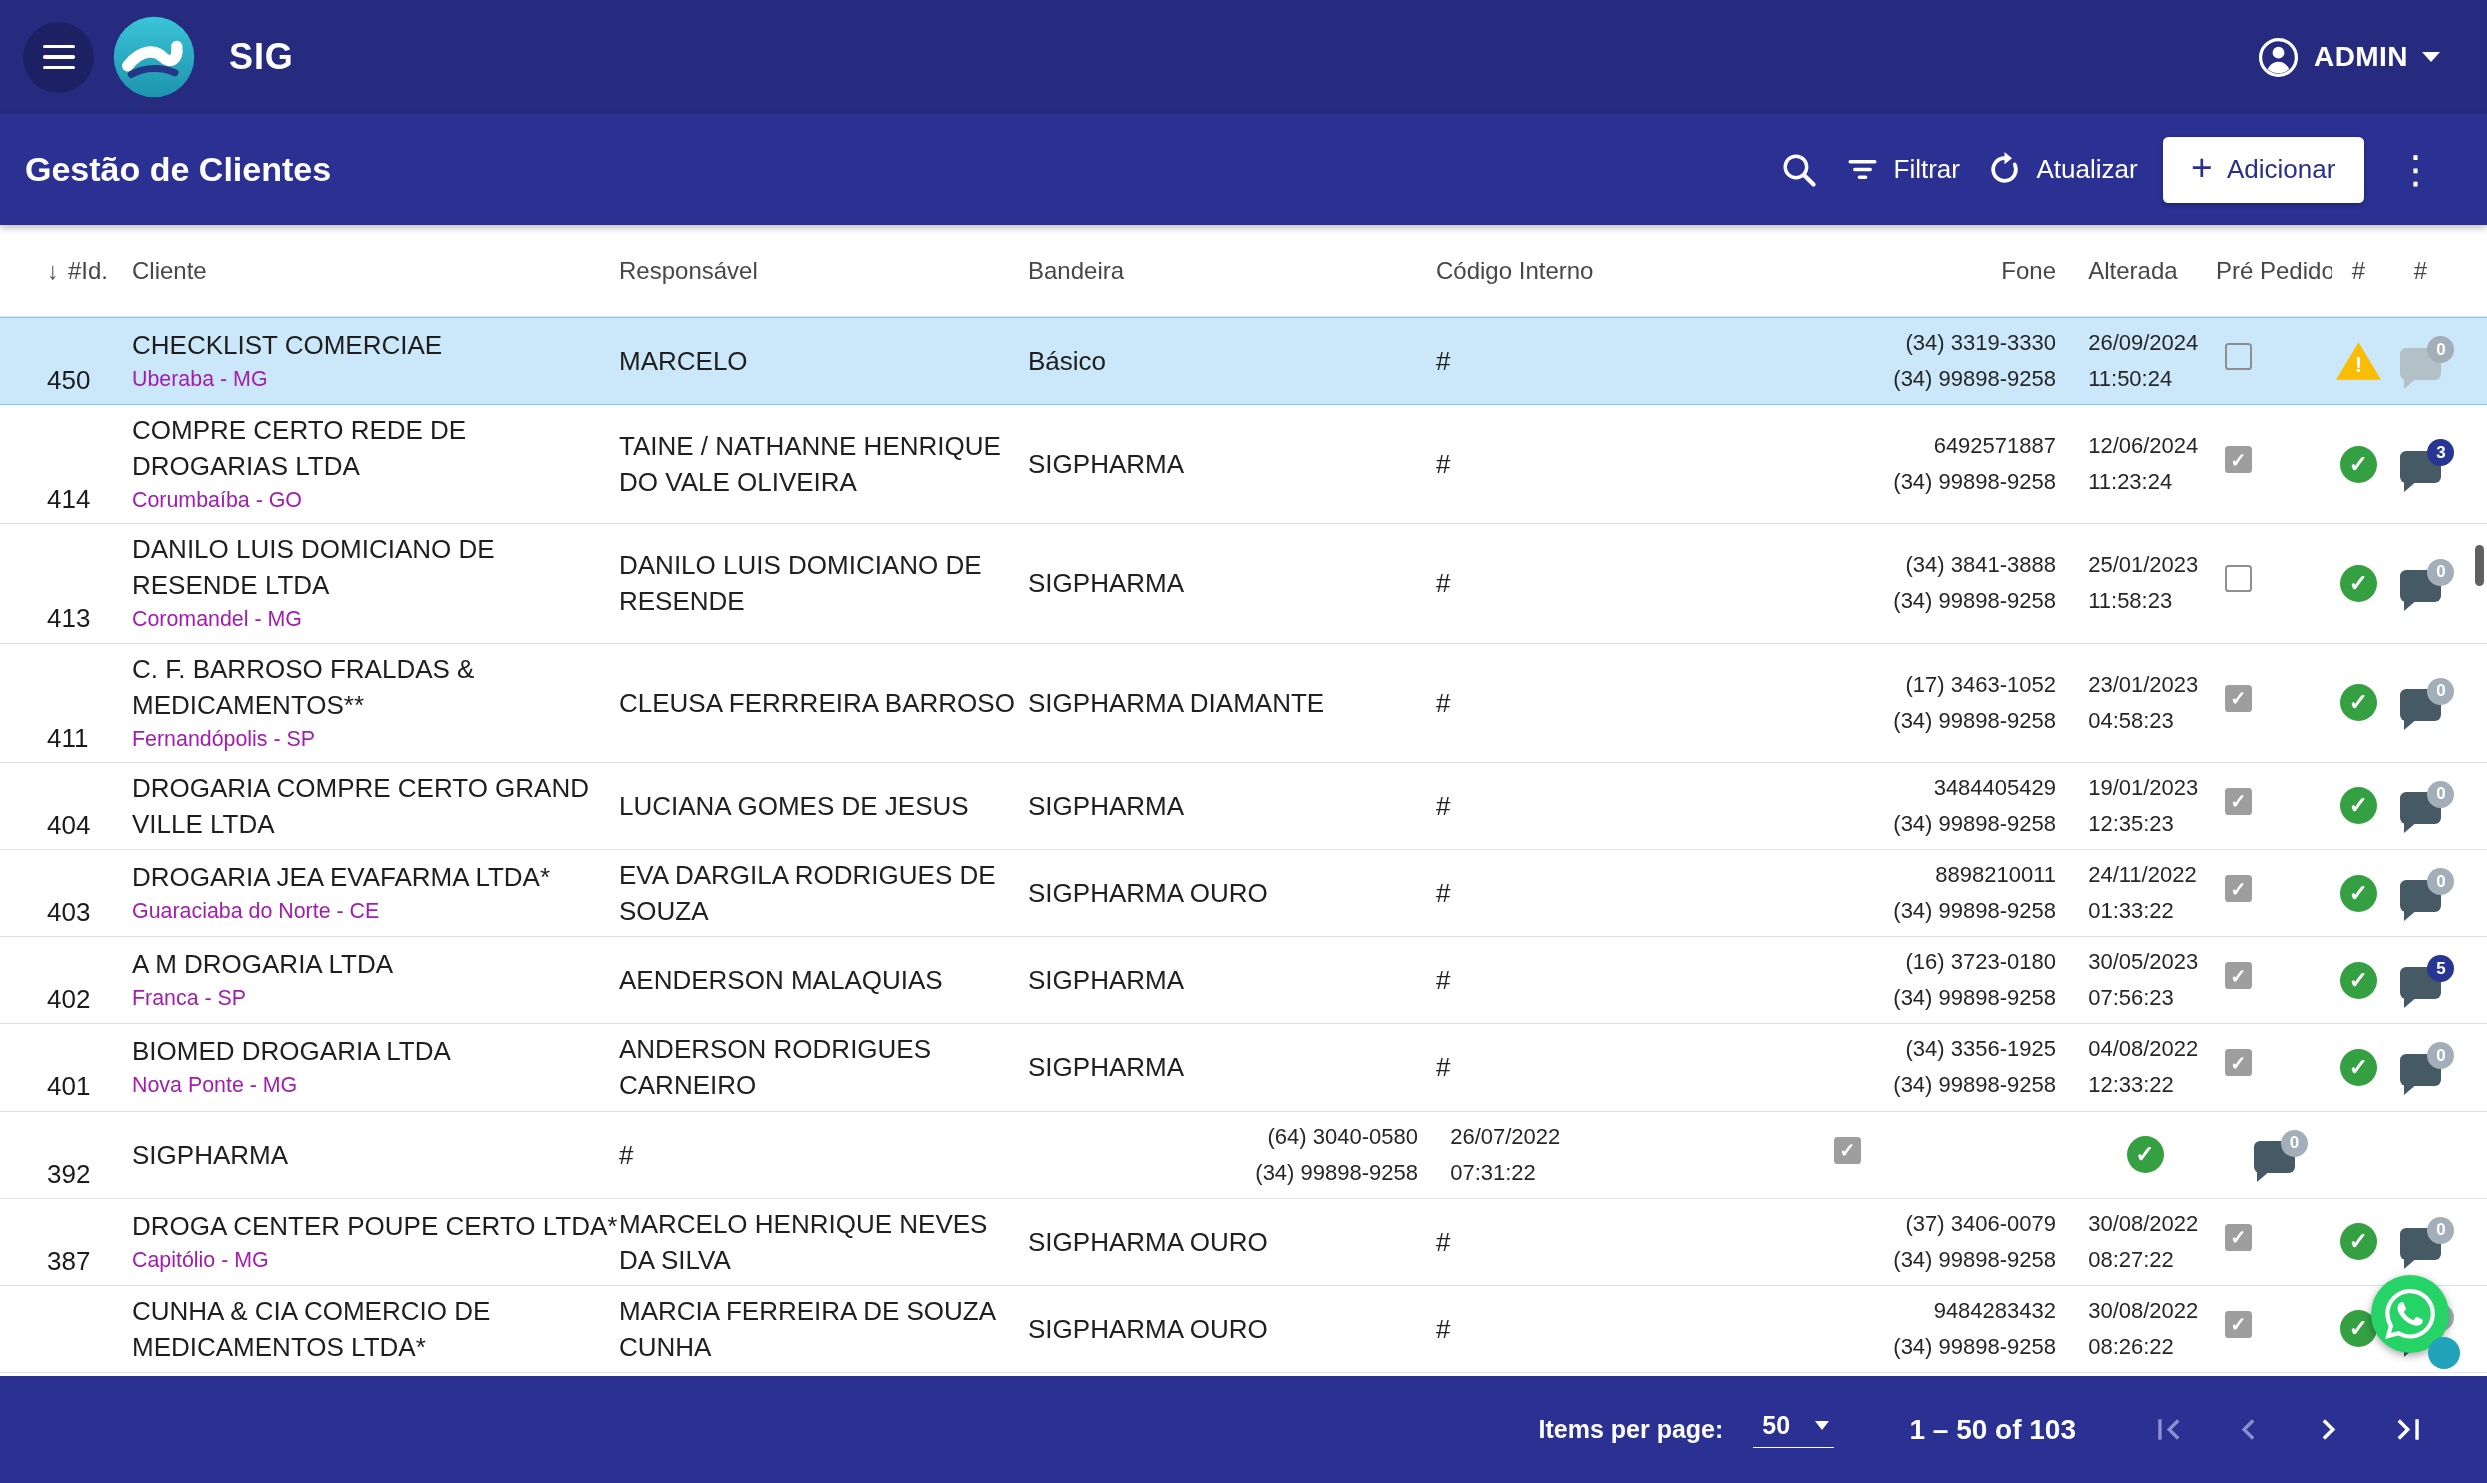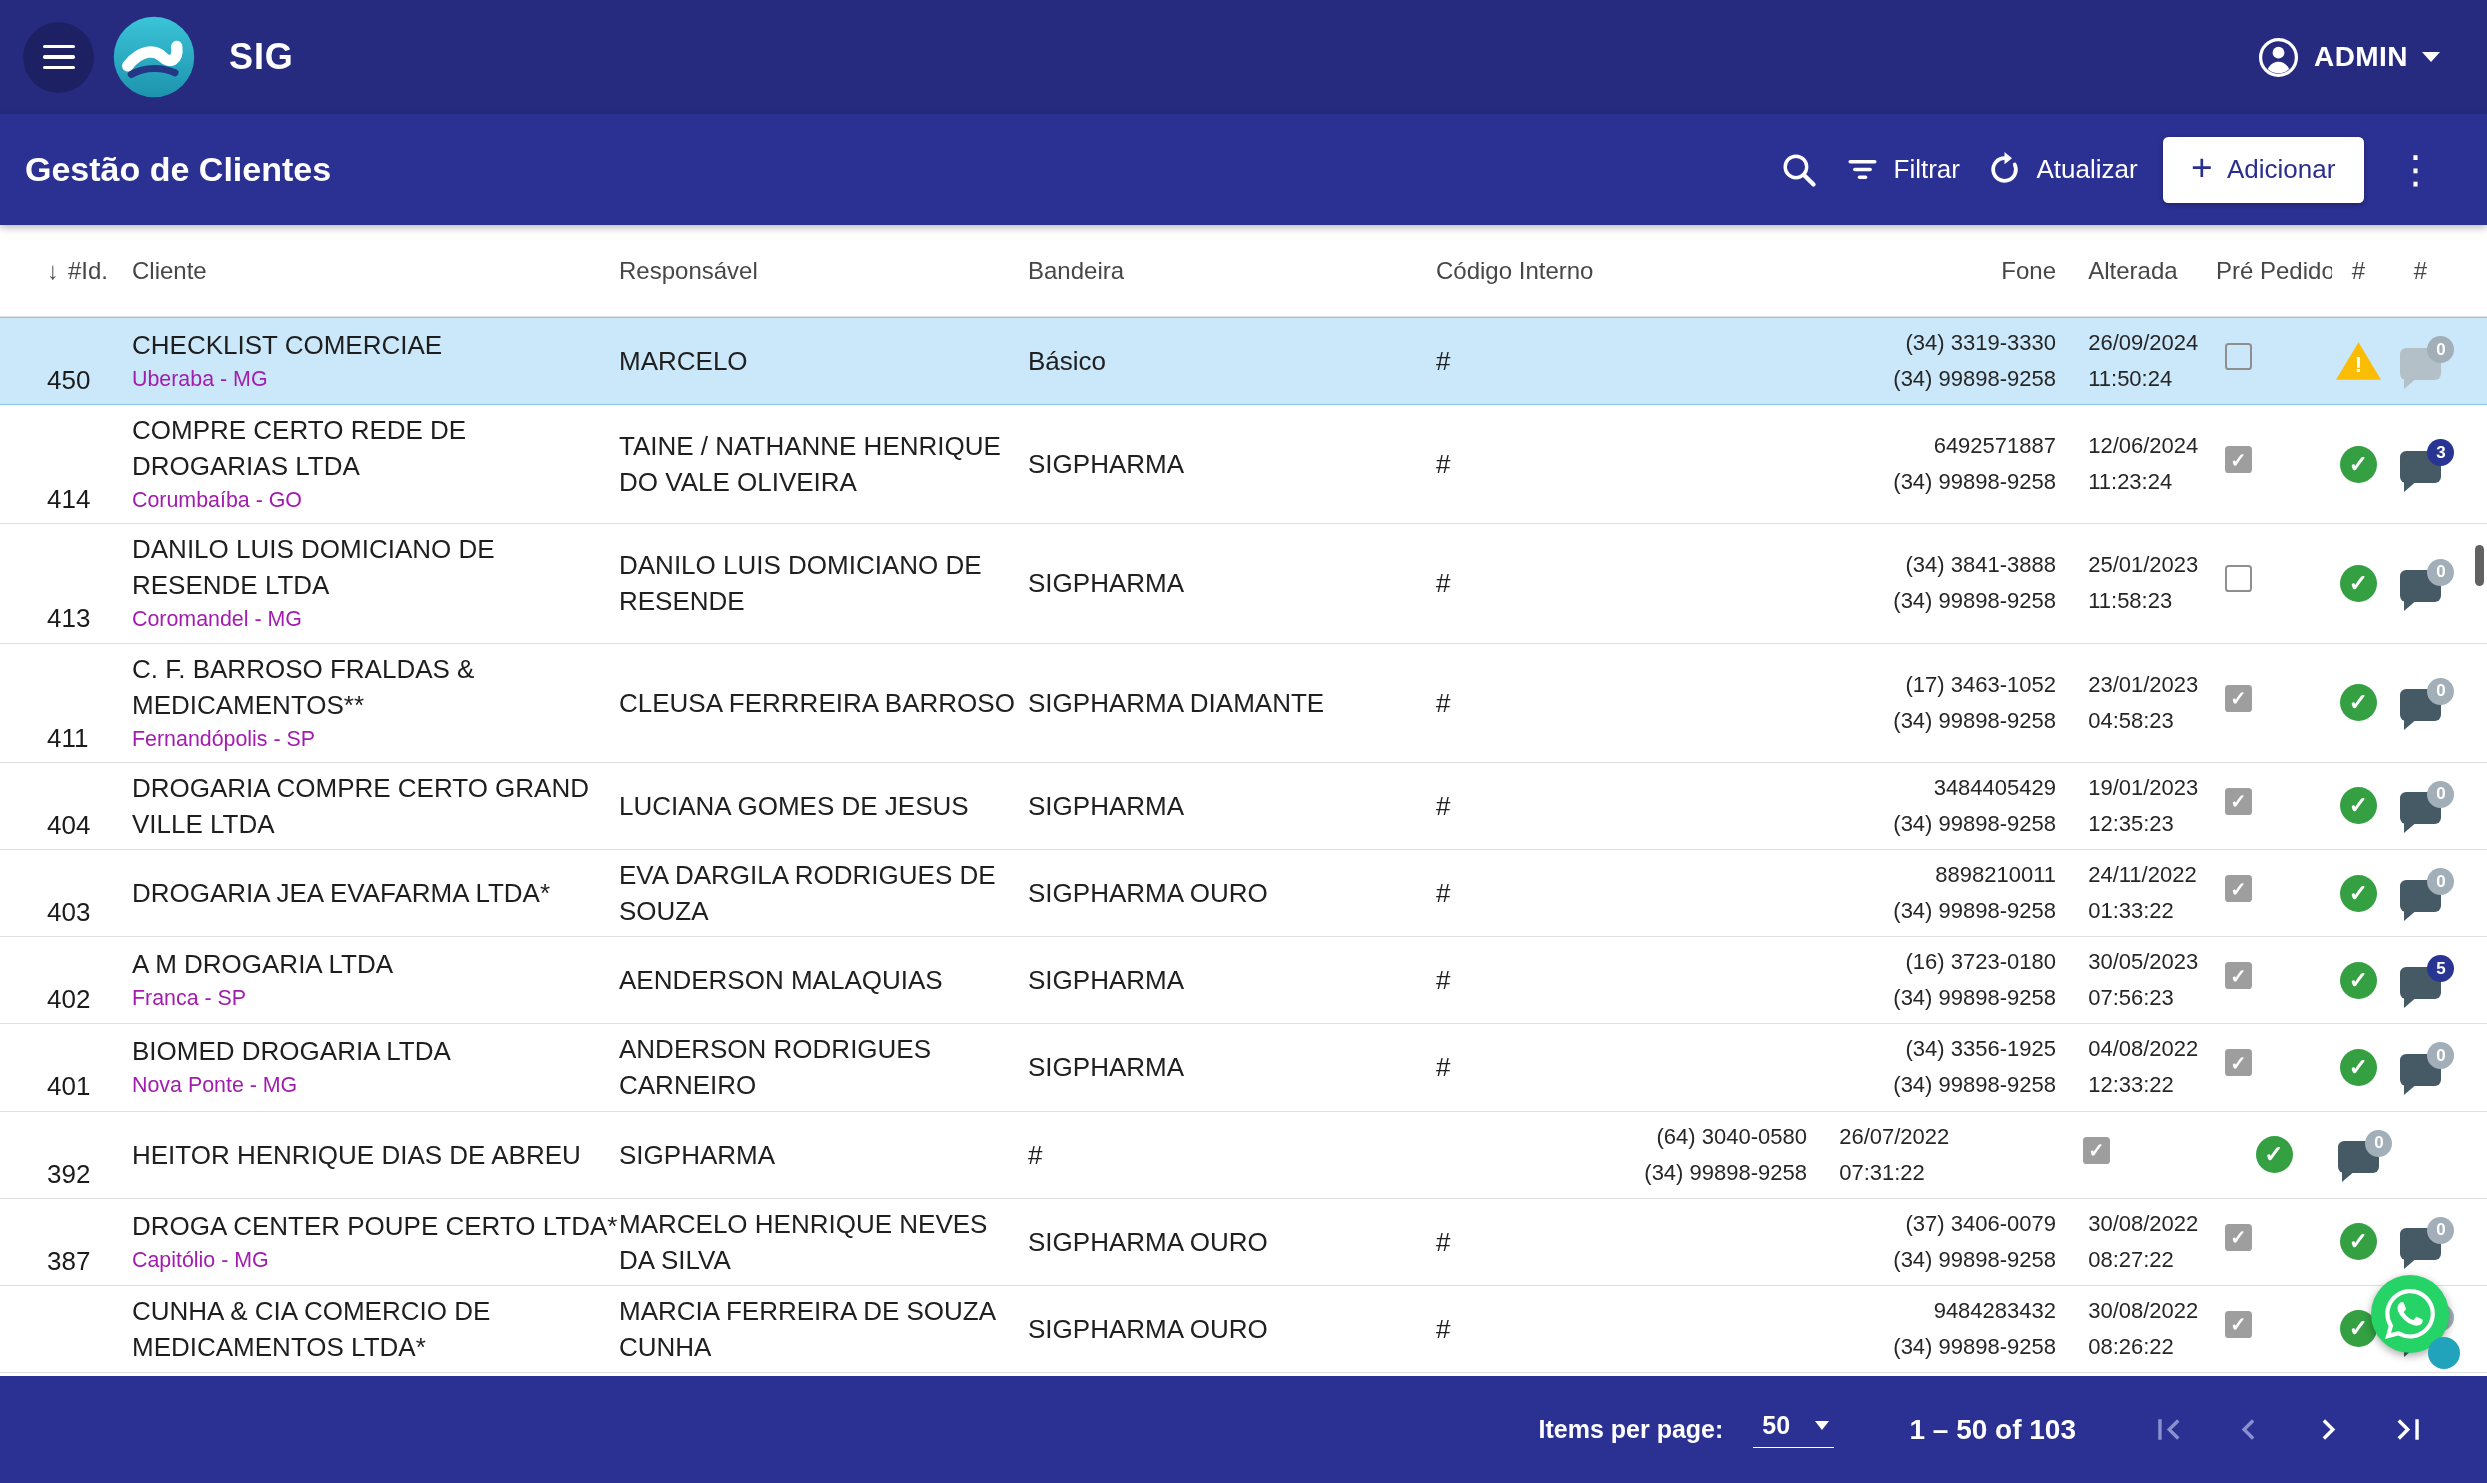--- a/index.html
+++ b/index.html
@@ -404,20 +404,21 @@
       <span class="chat-wrap">
         <span class="chat-bubble"></span>
         <span class="chat-badge">0</span>
       </span>
     </div>
   </div>
       <div class="row grid-row">
     <div class="cell cell-id">403</div>
     <div class="cell cell-cliente">
       <div class="name">DROGARIA JEA EVAFARMA LTDA*</div>
+      <div class="city">Guaraciaba do Norte - CE</div>
     </div>
     <div class="cell cell-resp">EVA DARGILA RODRIGUES DE SOUZA</div>
     <div class="cell cell-band">SIGPHARMA OURO</div>
     <div class="cell cell-cod">#</div>
     <div class="cell cell-fone">
       <div>8898210011</div>
       <div>(34) 99898-9258</div>
     </div>
     <div class="cell cell-alt">
       <div>24/11/2022</div>
@@ -497,21 +498,20 @@
     </div>
     <div class="cell cell-chat">
       <span class="chat-wrap">
         <span class="chat-bubble"></span>
         <span class="chat-badge">0</span>
       </span>
     </div>
   </div>
       <div class="row grid-row">
     <div class="cell cell-id">392</div>
-    <div class="cell cell-resp">HEITOR HENRIQUE DIAS DE ABREU</div>
     <div class="cell cell-band">SIGPHARMA</div>
     <div class="cell cell-cod">#</div>
     <div class="cell cell-fone">
       <div>(64) 3040-0580</div>
       <div>(34) 99898-9258</div>
     </div>
     <div class="cell cell-alt">
       <div>26/07/2022</div>
       <div>07:31:22</div>
     </div>

